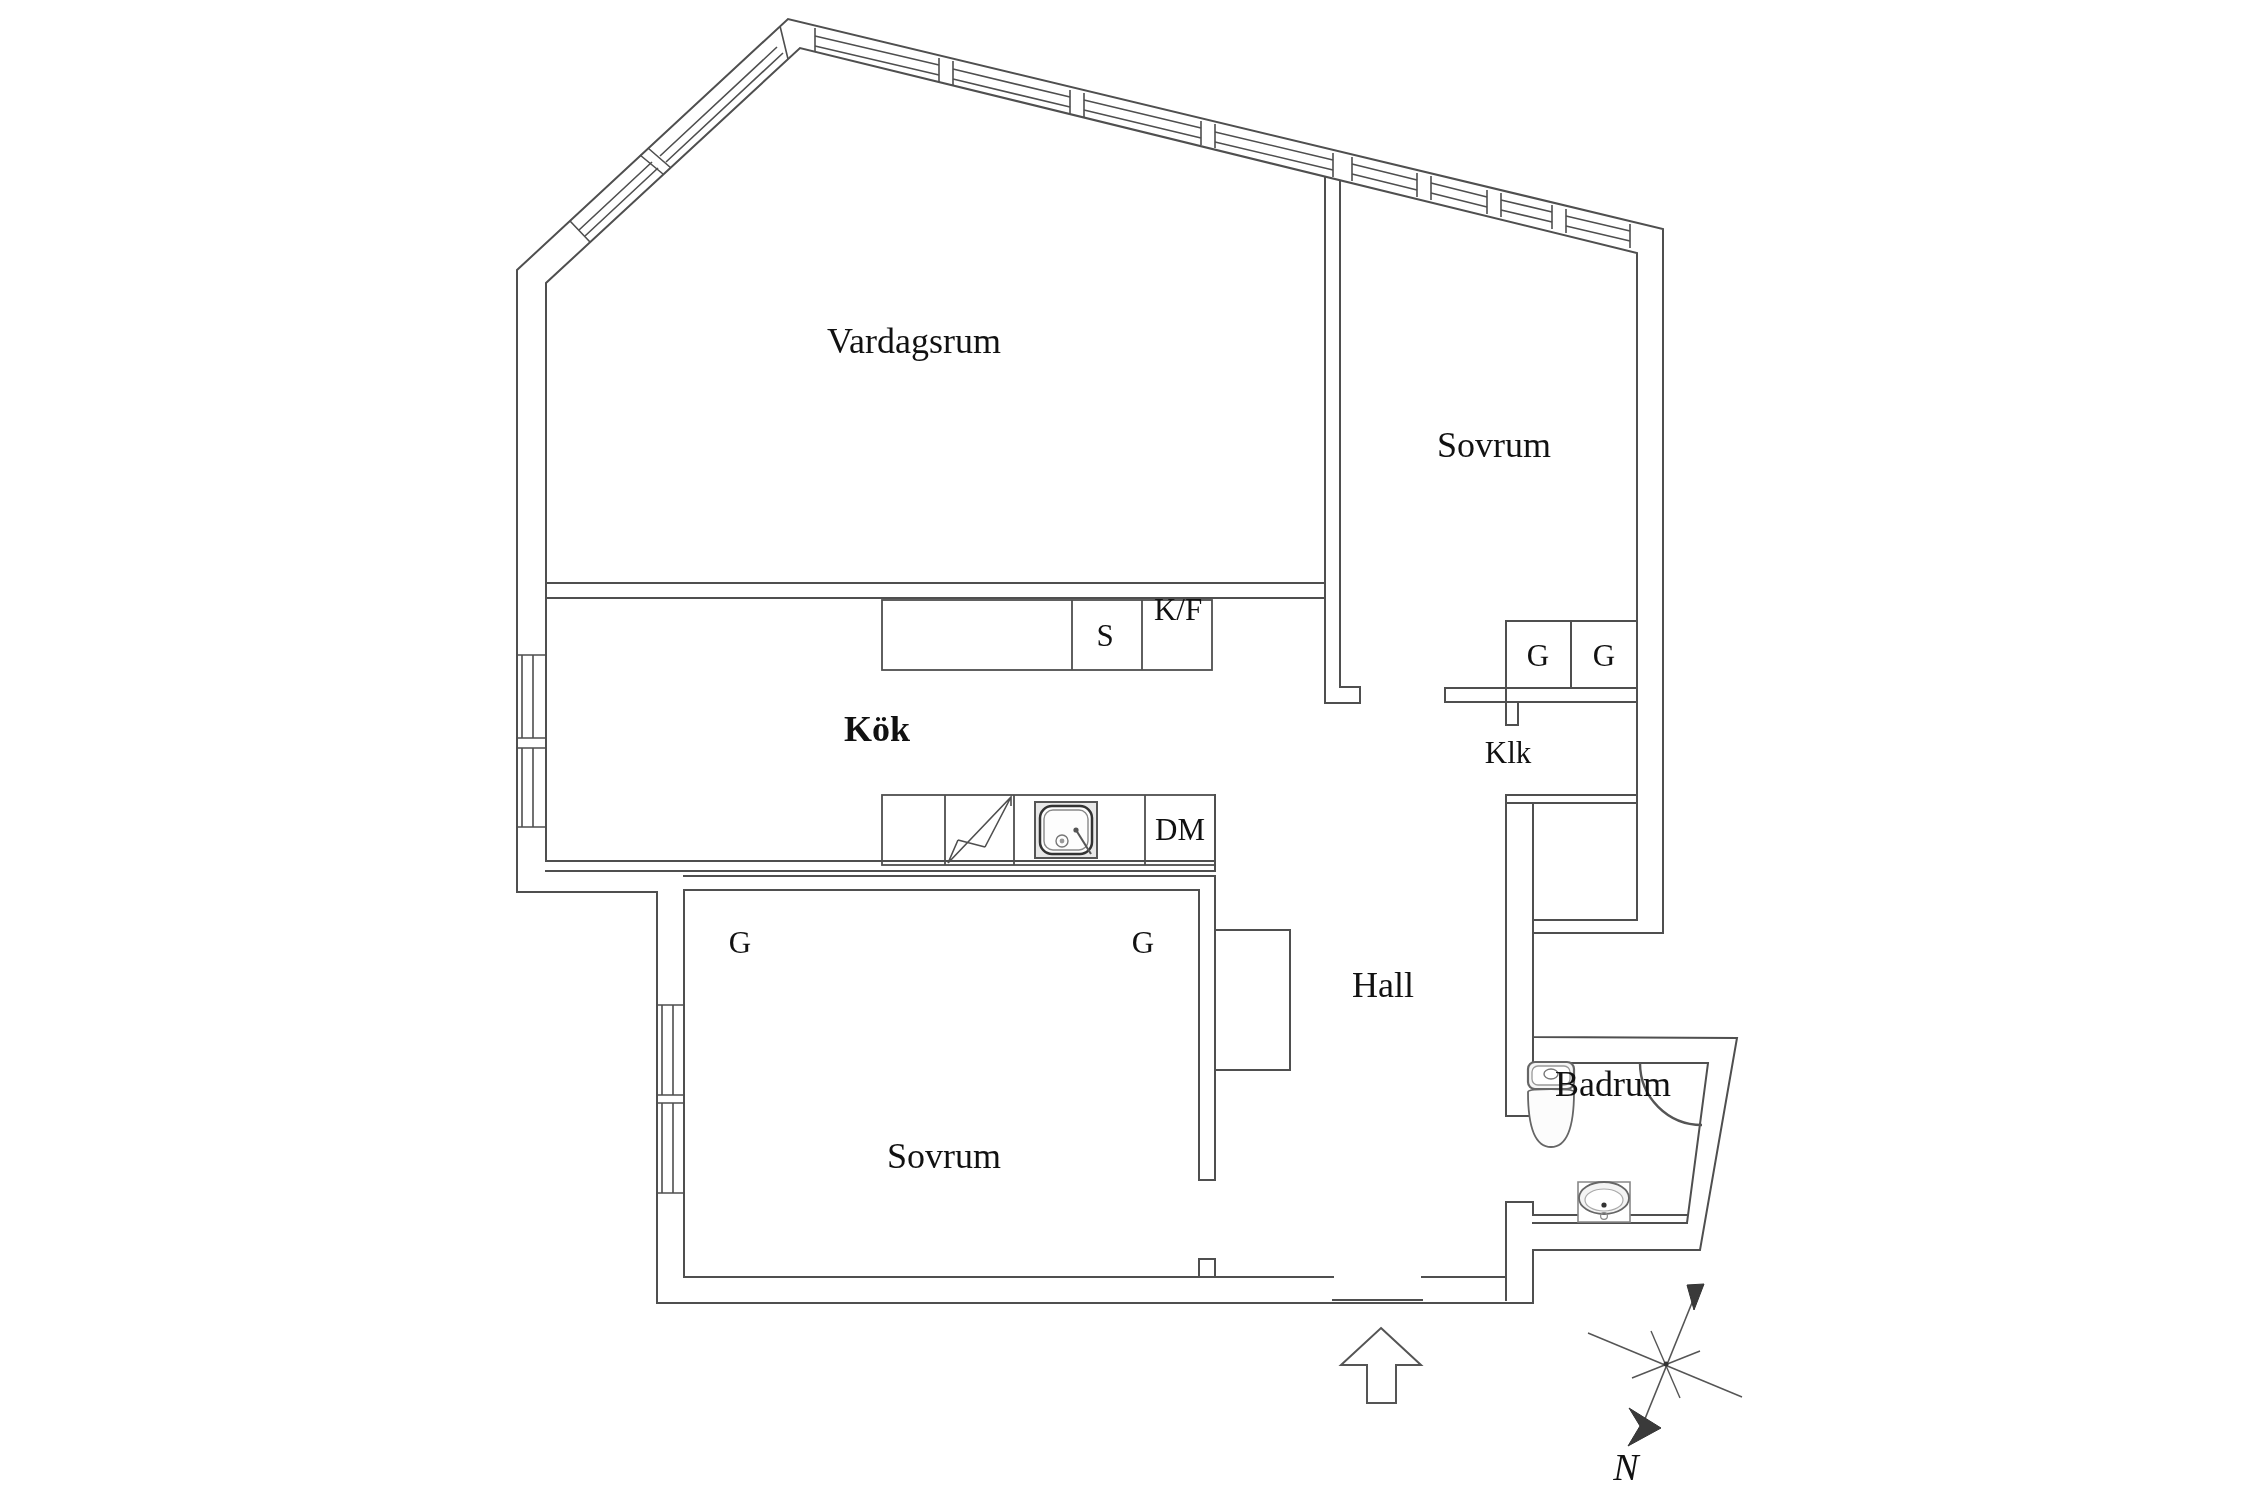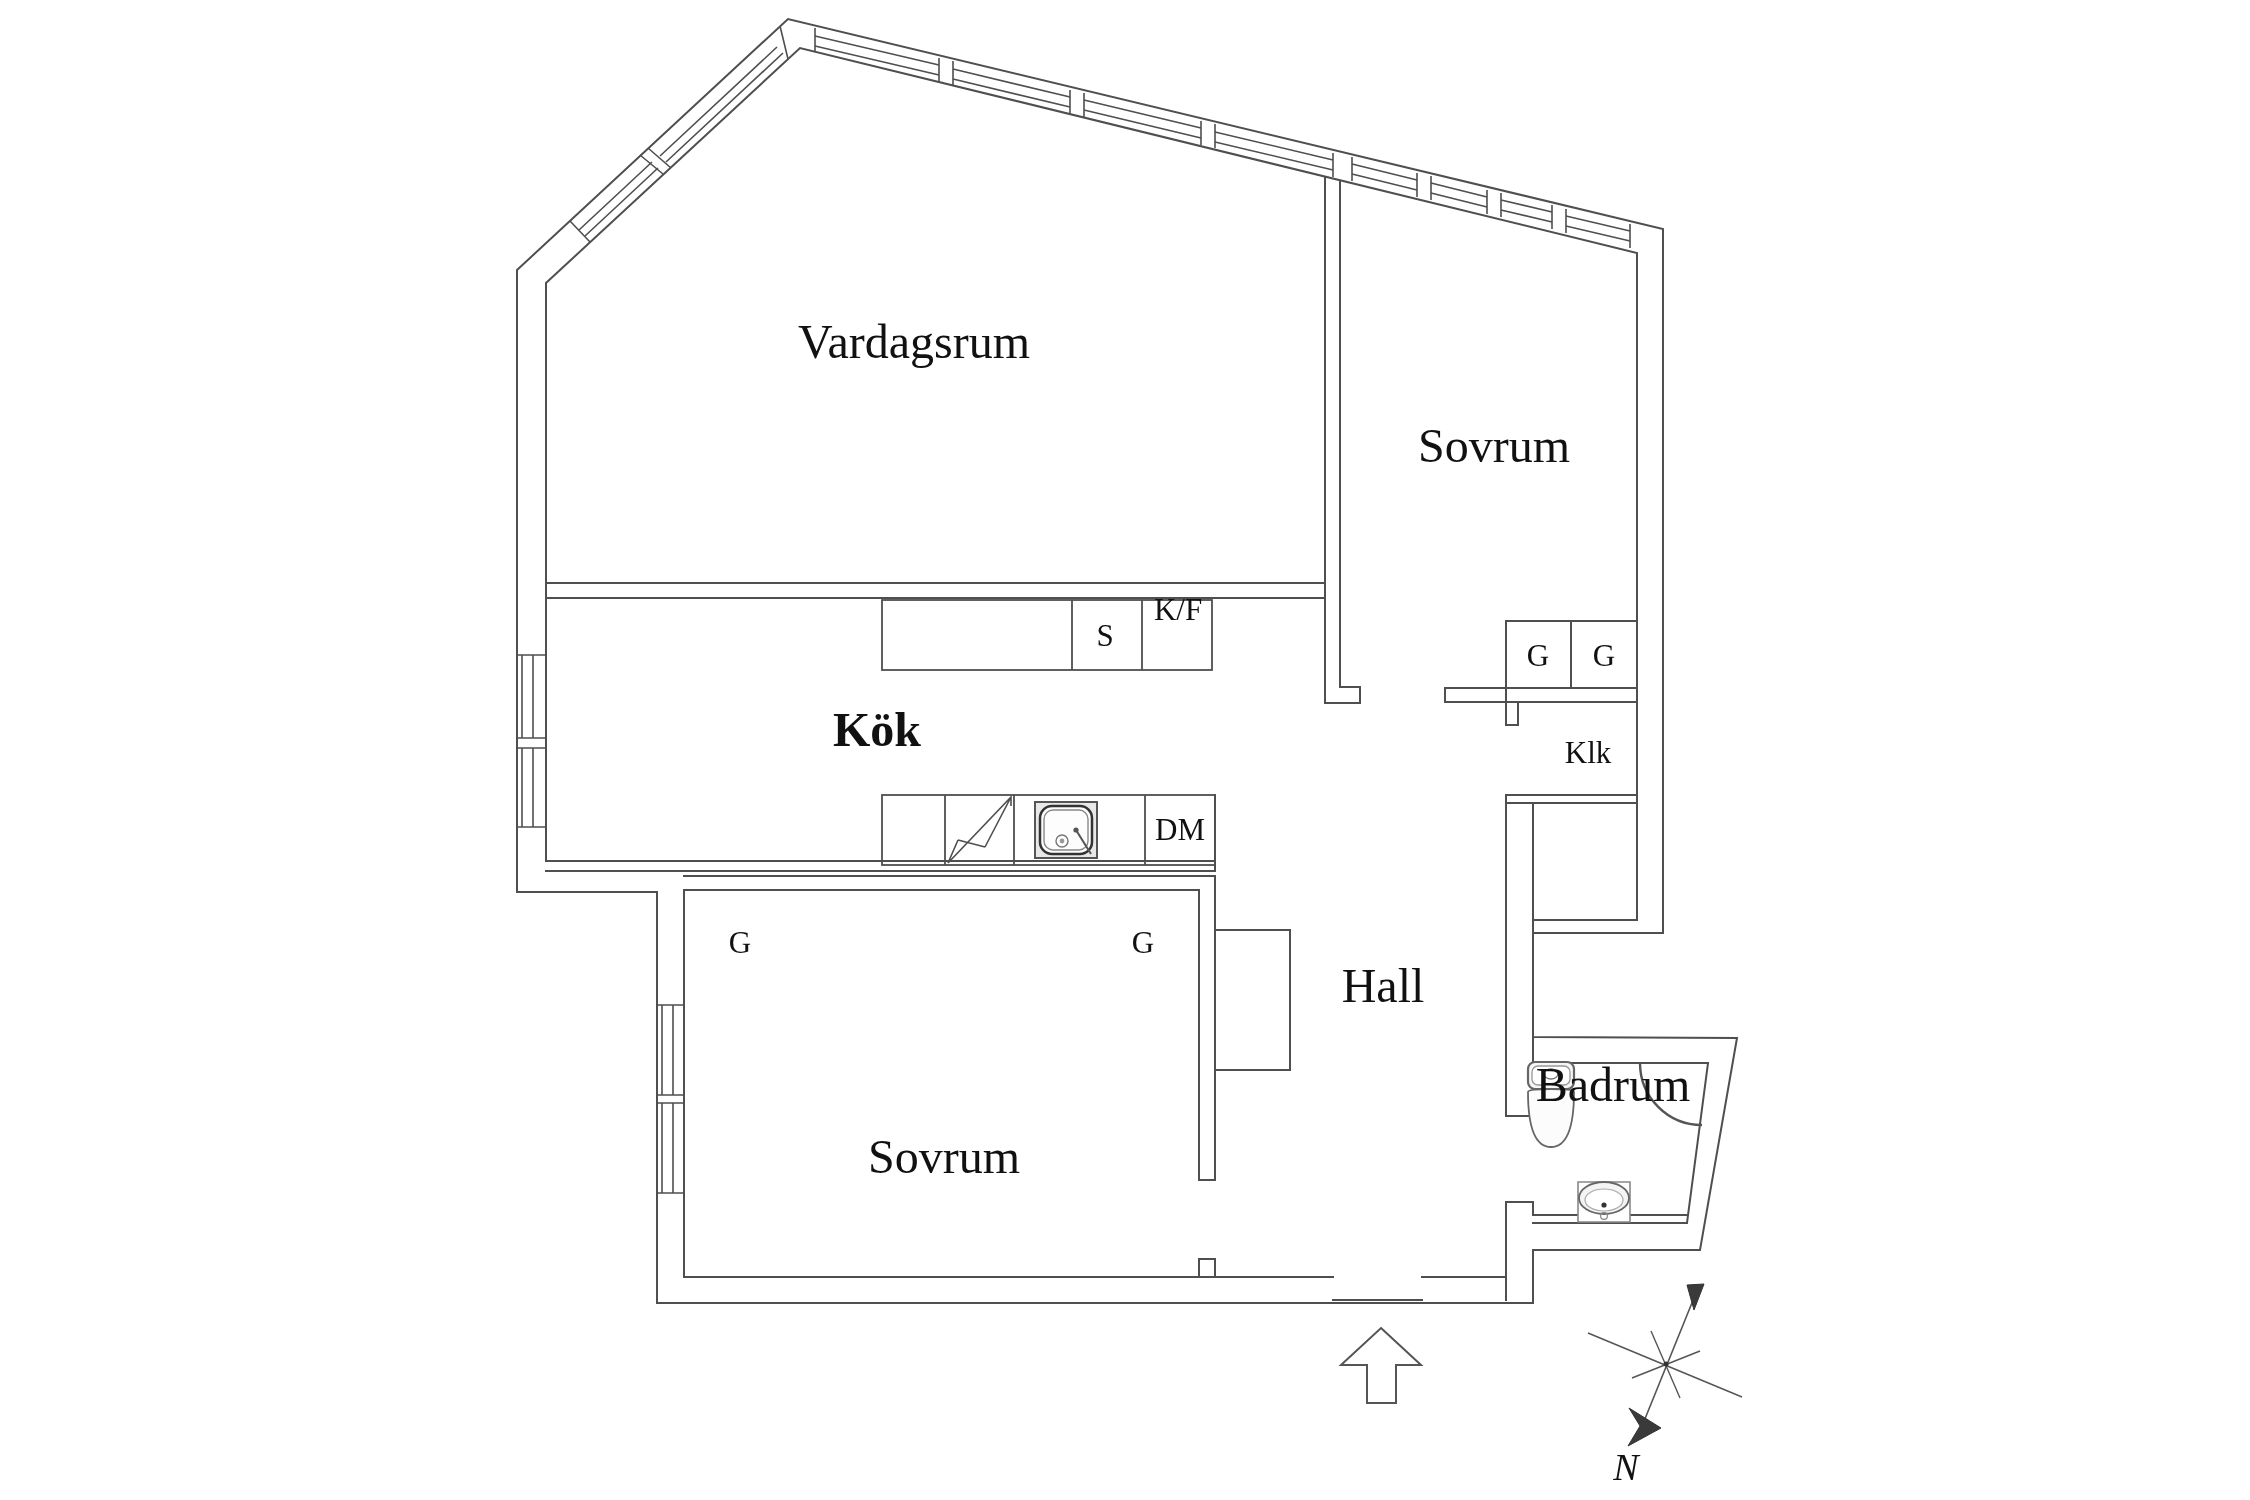--- a/index.html
+++ b/index.html
@@ -1,21 +1,21 @@
 <!DOCTYPE html>
 <html><head>
 <meta charset="utf-8">
 <style>
   html,body{margin:0;padding:0;background:#fff;}
   #plan{position:relative;width:2250px;height:1500px;background:#ffffff;overflow:hidden;
         font-family:"Liberation Serif","DejaVu Serif",serif;}
   #plan svg{position:absolute;left:0;top:0;}
   .lbl{position:absolute;transform:translate(-50%,-50%);color:#111;white-space:nowrap;
        font-family:"Liberation Serif","DejaVu Serif",serif;}
-  .room{font-size:48px;}
+  .room{font-size:36px;}
   .small{font-size:31px;}
   .north{font-size:38px;font-style:italic;}
 </style>
 </head>
 <body>
 
 <div id="plan">
 
 <svg width="2250" height="1500" viewBox="0 0 2250 1500">
   <g stroke="#4f4f4f" stroke-width="2" fill="none" stroke-linecap="square">
@@ -139,21 +139,21 @@
     <circle cx="1666" cy="1364" r="2.5" fill="#333"></circle>
     <path d="M1687,1285 L1704,1284 L1694,1310 Z" fill="#3a3a3a" stroke="#333" stroke-width="1"></path>
     <path d="M1629,1408 L1661,1428 L1628,1446 L1640,1426 Z" fill="#3a3a3a" stroke="#333" stroke-width="1"></path>
   </g>
 </svg>
 
 <div class="lbl room" style="left:914px;  top:341px;">Vardagsrum</div>
 <div class="lbl room" style="left:1494px; top:445px;">Sovrum</div>
 <div class="lbl room" style="left:877px;  top:729px;font-weight:bold;">Kök</div>
 <div class="lbl room" style="left:1383px; top:961px;margin-top:24px;">Hall</div>
-<div class="lbl small" style="left:1588px; top:753px;">Klk</div>
+<div class="lbl small" style="left:1508px; top:753px;">Klk</div>
 <div class="lbl room" style="left:944px;  top:1156px;">Sovrum</div>
 <div class="lbl room" style="left:1613px; top:1084px;">Badrum</div>
 
 <div class="lbl small" style="left:1105px; top:636px;">S</div>
 <div class="lbl small" style="left:1178px; top:610px;">K/F</div>
 <div class="lbl small" style="left:1180px; top:830px;text-align:right;">DM</div>
 <div class="lbl small" style="left:740px;  top:943px;">G</div>
 <div class="lbl small" style="left:1143px; top:943px;">G</div>
 <div class="lbl small" style="left:1538px; top:656px;">G</div>
 <div class="lbl small" style="left:1604px; top:656px;">G</div>

